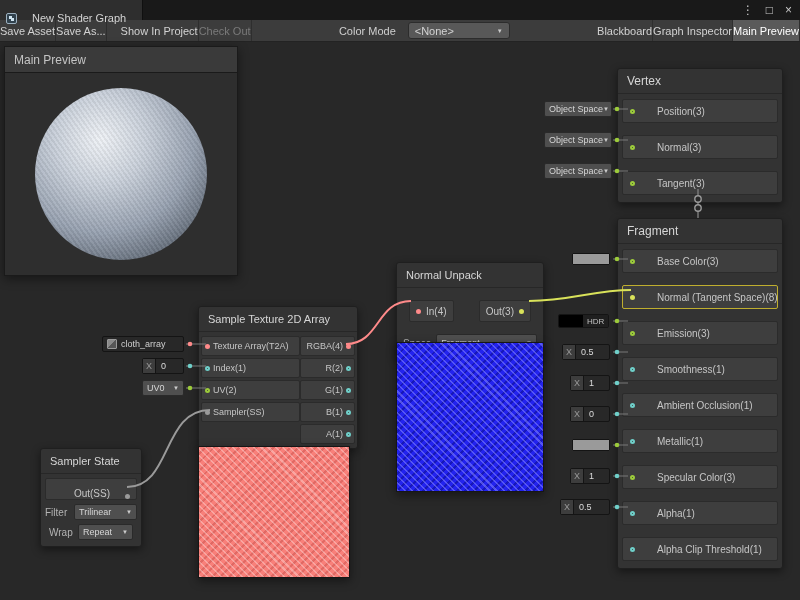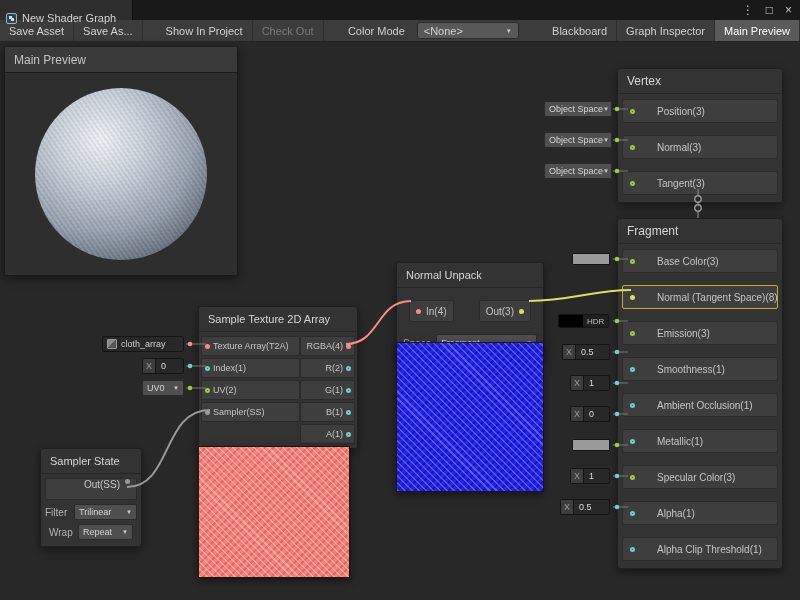--- a/index.html
+++ b/index.html
@@ -1,30 +1,30 @@
 <!DOCTYPE html>
 <html><head>
 <meta charset="utf-8">
 <style>
   *{box-sizing:border-box;margin:0;padding:0}
   html,body{width:800px;height:600px;overflow:hidden}
   body{font-family:"Liberation Sans",sans-serif;background:#282828;position:relative;color:#c8c8c8}
 
   
   .titlebar{height:20px;background:#191919;display:flex;align-items:center;font-size:11px;color:#d4d4d4}
-  .titletab{height:20px;display:flex;align-items:center;gap:5px;padding:16px 16px 0 6px;background:#2e2e2e;border-right:1px solid #101010}
+  .titletab{height:20px;display:flex;align-items:center;gap:15px;padding:16px 16px 0 6px;background:#2e2e2e;border-right:1px solid #101010}
   .sg-icon{width:11px;height:11px;border:1px solid #9db1c0;border-radius:2px;position:relative;background:#31424e;flex:none}
   .sg-icon:before{content:"";position:absolute;left:2px;top:2px;width:3px;height:3px;background:#cfe3ef}
   .sg-icon:after{content:"";position:absolute;right:2px;bottom:2px;width:3px;height:3px;background:#cfe3ef}
   .win-controls{margin-left:auto;display:flex;align-items:center;gap:12px;padding-right:8px;font-size:12px;color:#c8c8c8}
   .win-controls span{cursor:default}
 
   
   .toolbar{height:22px;background:#3c3c3c;border-bottom:1px solid #232323;display:flex;align-items:stretch;font-size:11px;color:#d2d2d2;white-space:nowrap}
-  .tb-btn{display:flex;align-items:center;padding:0 9px;border-right:1px solid #2e2e2e;cursor:default}
+  .tb-btn{display:flex;align-items:center;padding:0 0;border-right:1px solid #2e2e2e;cursor:default}
   .tb-btn.disabled{color:#7a7a7a}
   .tb-btn.active{background:#5a5a5a;color:#fff}
   .tb-gap{width:14px}
   .tb-flex{flex:1}
   .tb-label{display:flex;align-items:center;padding:0 6px;color:#cfcfcf}
   .tb-dd{display:flex;align-items:center;justify-content:space-between;width:102px;background:#585858;border:1px solid #2c2c2c;border-radius:3px;margin:2px 6px;padding:0 6px}
   .dd-arrow{font-size:6px;color:#ccc;flex:none}
 
   
   .graph{position:absolute;left:0;top:42px;width:800px;height:558px;background:#282828}
@@ -44,21 +44,21 @@
   .small-title{font-size:11px}
   .prow{display:flex;align-items:center;gap:22px;height:24px;background:#3e3e3e;border:1px solid #2b2b2b;border-radius:2px;margin:12px 4px 7px;padding:0 7px;font-size:10px;color:#c6c6c6;white-space:nowrap}
   .prow.first{margin-top:5px}
   .prow.selected{border-color:#bfae2e}
   .cols{display:flex;justify-content:space-between;padding:4px 2px 2px}
   .srow{display:flex;align-items:center;gap:3px;height:20px;margin-bottom:2px;background:#3e3e3e;border:1px solid #2b2b2b;border-radius:2px;padding:0 3px;font-size:9px;color:#c6c6c6;white-space:nowrap;overflow:hidden}
   .col.right .srow{justify-content:flex-end}
   .io{display:flex;justify-content:space-between;margin:12px}
   .iobox{display:flex;align-items:center;gap:5px;height:22px;background:#3e3e3e;border:1px solid #2b2b2b;border-radius:2px;padding:0 6px;font-size:10px;color:#c6c6c6;white-space:nowrap}
   .inline-row{display:flex;align-items:center;gap:5px;margin:2px 6px 6px;font-size:10px;color:#b4b4b4}
-  .outrow{display:flex;align-items:flex-start;justify-content:flex-end;gap:5px;height:22px;background:#3e3e3e;border:1px solid #2b2b2b;border-radius:2px;margin:4px;padding:0 6px;font-size:10px;color:#c6c6c6}
+  .outrow{display:flex;align-items:flex-end;justify-content:flex-end;gap:15px;height:22px;background:#3e3e3e;border:1px solid #2b2b2b;border-radius:2px;margin:4px;padding:0 6px;font-size:10px;color:#c6c6c6}
 
   
   .port{width:5px;height:5px;border-radius:50%;border:2px solid #888;flex:none;background:transparent}
   .p-green{border-color:#9ccb3b}
   .p-cyan{border-color:#6fcfc9}
   .pf-pink{border-color:#ff8a8a;background:#ff8a8a}
   .pf-yellow{border-color:#d9e25a;background:#d9e25a}
   .pf-gray{border-color:#9a9a9a;background:#9a9a9a}
 
   

